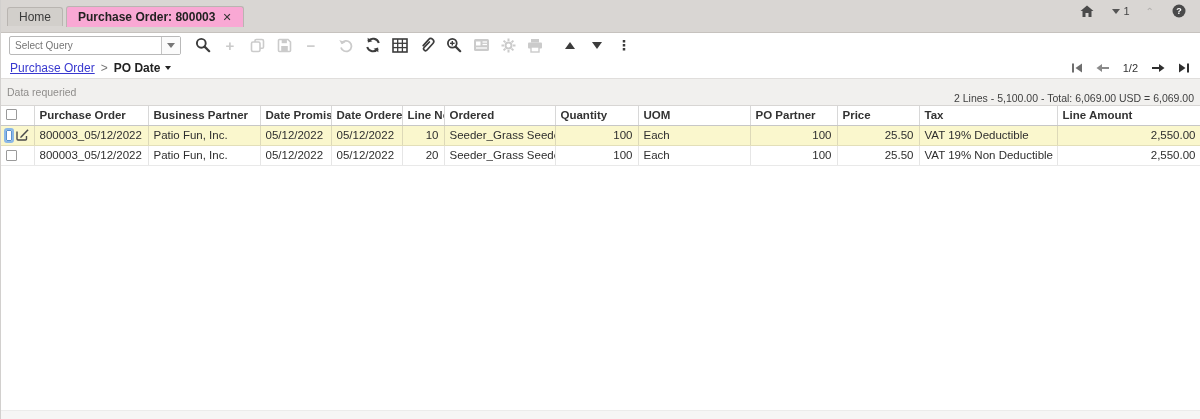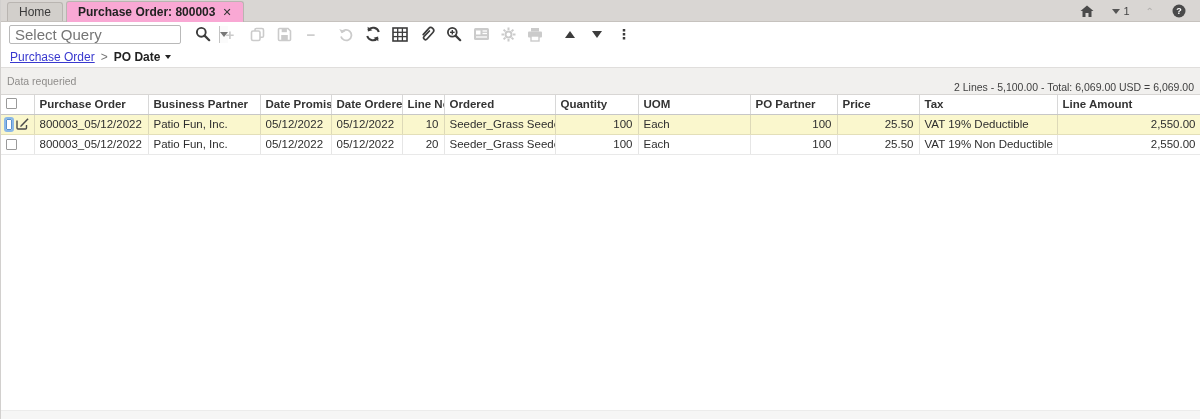--- a/index.html
+++ b/index.html
@@ -1,34 +1,34 @@
 <!DOCTYPE html>
 <html><head>
 <meta charset="utf-8">
 <style>
   * { margin:0; padding:0; box-sizing:border-box; }
   html,body { width:1200px; height:419px; }
   body { font-family:"Liberation Sans","DejaVu Sans",sans-serif; background:#fff; }
   .screen { position:relative; width:1200px; height:419px; background:#fff; border-left:1px solid #d2d0ce; overflow:hidden; }
 
   
-  .tabbar { height:22px; background:#d9d6d3; border-bottom:1px solid #c6c2be; display:flex; align-items:flex-end; padding-left:6px; position:relative; }
+  .tabbar { height:33px; background:#d9d6d3; border-bottom:1px solid #c6c2be; display:flex; align-items:center; padding-left:6px; position:relative; }
   .tab { display:flex; align-items:center; gap:7px; height:19px; padding:0 11px; font-size:12px; color:#3a3a3a;
          background:#d2cfcb; border:1px solid #b9b5b1; border-bottom:none; border-radius:3px 3px 0 0; margin-right:3px; cursor:default; }
   .tab.active { background:#f9a8d4; height:21px; font-weight:bold; color:#222; margin-bottom:-1px; }
   .tab-close { font-size:11px; font-weight:bold; color:#333; line-height:1; }
   .tabbar-right { position:absolute; right:12px; top:0; height:22px; display:flex; align-items:center; gap:16px; }
   .tr-item { display:flex; align-items:center; gap:3px; font-size:11px; color:#444; }
   .caret-down { width:0; height:0; border-left:4px solid transparent; border-right:4px solid transparent; border-top:5px solid #555; display:inline-block; }
   .chev-up { color:#b3b1af; font-size:10px; font-weight:bold; }
 
   
   .toolbar { height:24px; display:flex; align-items:center; padding-left:8px; background:#fff; }
   .querybox { width:172px; height:19px; border:1px solid #b9b9b9; border-radius:2px; display:flex; align-items:stretch; background:#fff; }
-  .querybox input { flex:1; border:none; outline:none; font-size:15px; color:#555; padding:0 5px; font-family:inherit; background:transparent; }
+  .querybox input { flex:1; border:none; outline:none; font-size:10px; color:#555; padding:0 5px; font-family:inherit; background:transparent; }
   .combo-btn { width:19px; display:flex; align-items:center; justify-content:center; border-left:1px solid #c4c4c4; background:#fbfbfb; cursor:pointer; }
   .combo-btn .caret-down { border-top-color:#777; }
   .tools { display:flex; align-items:center; margin-left:13px; gap:9px; }
   .tool { width:18px; height:18px; display:flex; align-items:center; justify-content:center; cursor:pointer; }
   .tool svg { display:block; }
   .glyph { font-size:15px; font-weight:bold; color:#3c3c3c; line-height:1; }
   .disabled .glyph { color:#cbcbcb; }
   .gap-l { margin-left:8px; }
   .tri-up { width:0; height:0; border-left:5px solid transparent; border-right:5px solid transparent; border-bottom:7px solid #3c3c3c; }
   .tri-dn { width:0; height:0; border-left:5px solid transparent; border-right:5px solid transparent; border-top:7px solid #3c3c3c; }
@@ -206,20 +206,47 @@
     </div>
   </div>
 
   <div class="crumb-row">
     <a class="crumb-link">Purchase Order</a>
     <span class="crumb-sep">&gt;</span>
     <span class="crumb-cur">
       <span>PO Date</span>
       <span class="caret-down"></span>
     </span>
+    <div class="pagination">
+      <span class="pg-btn">
+        <svg width="12" height="10" viewBox="0 0 12 10">
+            <rect x="1" y="0.5" width="2" height="9" fill="#6e6e6e"></rect>
+            <path d="M11 0.5 L4.5 5 L11 9.5 Z" fill="#6e6e6e"></path>
+          </svg>
+      </span>
+      <span class="pg-btn">
+        <svg width="14" height="10" viewBox="0 0 14 10">
+            <line x1="4" y1="5" x2="13" y2="5" stroke="#8a8a8a" stroke-width="2"></line>
+            <path d="M0.5 5 L6 1 L6 9 Z" fill="#8a8a8a"></path>
+          </svg>
+      </span>
+      <span class="pg-num">1/2</span>
+      <span class="pg-btn">
+        <svg width="14" height="10" viewBox="0 0 14 10">
+            <line x1="1" y1="5" x2="10" y2="5" stroke="#2f2f2f" stroke-width="2"></line>
+            <path d="M13.5 5 L8 1 L8 9 Z" fill="#2f2f2f"></path>
+          </svg>
+      </span>
+      <span class="pg-btn">
+        <svg width="12" height="10" viewBox="0 0 12 10">
+            <path d="M1 0.5 L7.5 5 L1 9.5 Z" fill="#2f2f2f"></path>
+            <rect x="9" y="0.5" width="2" height="9" fill="#2f2f2f"></rect>
+          </svg>
+      </span>
+    </div>
   </div>
 
   <div class="statusbar">
     <span class="status-left">Data requeried</span>
     <span class="status-right">2 Lines - 5,100.00 - Total: 6,069.00 USD = 6,069.00</span>
   </div>
 
   <table>
     <colgroup>
       <col style="width:33px">

